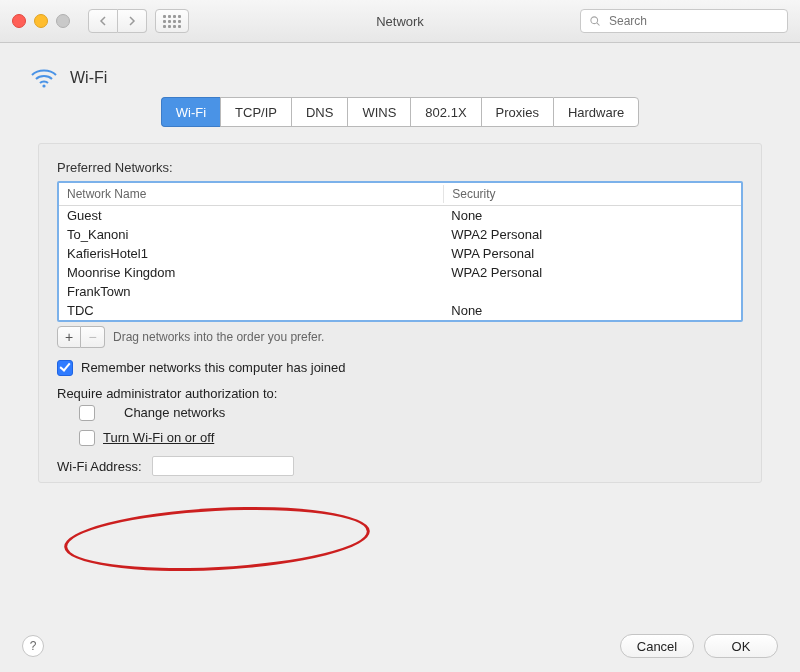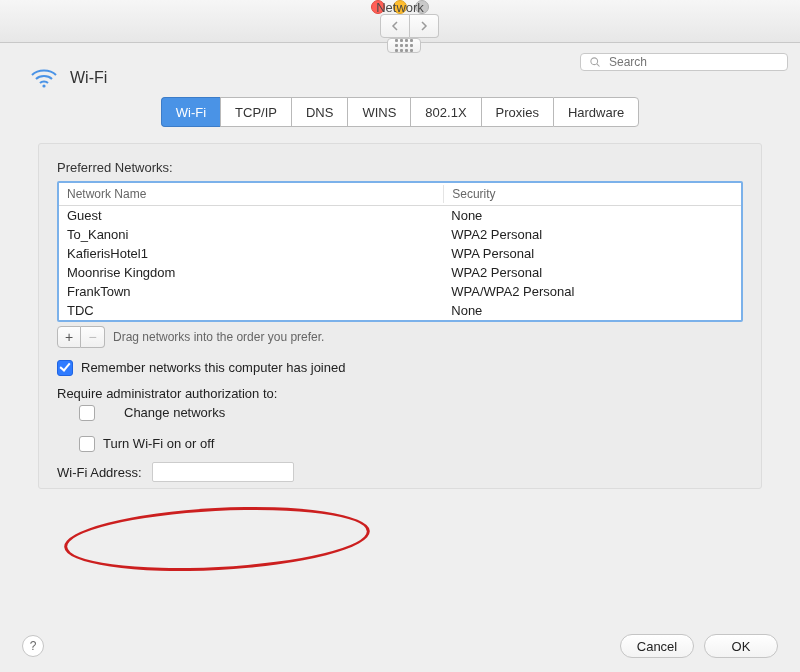--- a/index.html
+++ b/index.html
@@ -1,17 +1,17 @@
 <!DOCTYPE html>
 <html><head>
 <meta charset="utf-8">
 <style>
   html,body{margin:0;padding:0;font-family:-apple-system,"Helvetica Neue",Arial,sans-serif;font-size:13px;color:#222;background:#fff;}
   .window{width:800px;height:672px;box-sizing:border-box;background:#efefef;position:relative;}
-  .titlebar{height:42px;background:linear-gradient(#f6f6f6,#e7e7e7);border-bottom:1px solid #c8c8c8;display:flex;align-items:center;padding:0 12px;flex-direction:column;}
+  .titlebar{height:42px;background:linear-gradient(#f6f6f6,#e7e7e7);border-bottom:1px solid #c8c8c8;display:flex;align-items:center;padding:0 12px;}
   .traffic{display:flex;gap:8px;align-items:center;}
   .tl{width:12px;height:12px;border-radius:50%;}
   .red{background:#ff5f57;border:1px solid #e1493f;}
   .yel{background:#ffbd2e;border:1px solid #e0a323;}
   .grn{background:#c9c9c9;border:1px solid #b0b0b0;}
   .navgrp{display:flex;margin-left:18px;gap:0;}
   .navbtn{width:28px;height:22px;background:linear-gradient(#fdfdfd,#f0f0f0);border:1px solid #c6c6c6;display:flex;align-items:center;justify-content:center;color:#8a8a8a;font-size:11px;}
   .navbtn.l{border-radius:4px 0 0 4px;}
   .navbtn.r{border-radius:0 4px 4px 0;border-left:none;}
   .gridbtn{width:32px;height:22px;margin-left:8px;background:linear-gradient(#fdfdfd,#f0f0f0);border:1px solid #c6c6c6;border-radius:4px;display:flex;align-items:center;justify-content:center;}
@@ -148,21 +148,20 @@
             <div class="trow">
               <div class="col1">KafierisHotel1</div>
               <div class="col2" style="border-left:none">WPA Personal</div>
             </div>
             <div class="trow">
               <div class="col1">Moonrise Kingdom</div>
               <div class="col2" style="border-left:none">WPA2 Personal</div>
             </div>
             <div class="trow">
               <div class="col1">FrankTown</div>
-              <div class="col2" style="border-left:none">WPA/WPA2 Personal</div>
             </div>
             <div class="trow">
               <div class="col1">TDC</div>
               <div class="col2" style="border-left:none">None</div>
             </div>
           </div>
       </div>
 
       <div class="tfbar">
         <div class="pm">
@@ -176,21 +175,21 @@
         <div class="chkbox checked"></div>
         <span>Remember networks this computer has joined</span>
       </div>
 
       <div style="margin-top:10px">Require administrator authorization to:</div>
       <div id="reqs" class="sub">
           <div class="chkrow" style="margin-top: 4px; gap: 29px;">
             <div class="chkbox"></div>
             <span>Change networks</span>
           </div>
-          <div class="chkrow" style="margin-top: 15px;">
+          <div class="chkrow" style="margin-top: 9px; text-decoration: underline;">
             <div class="chkbox"></div>
             <span>Turn Wi-Fi on or off</span>
           </div>
         </div>
 
       <div class="addr">
         <span>Wi-Fi Address:</span>
         <div class="addrinput"></div>
       </div>
     </div>

